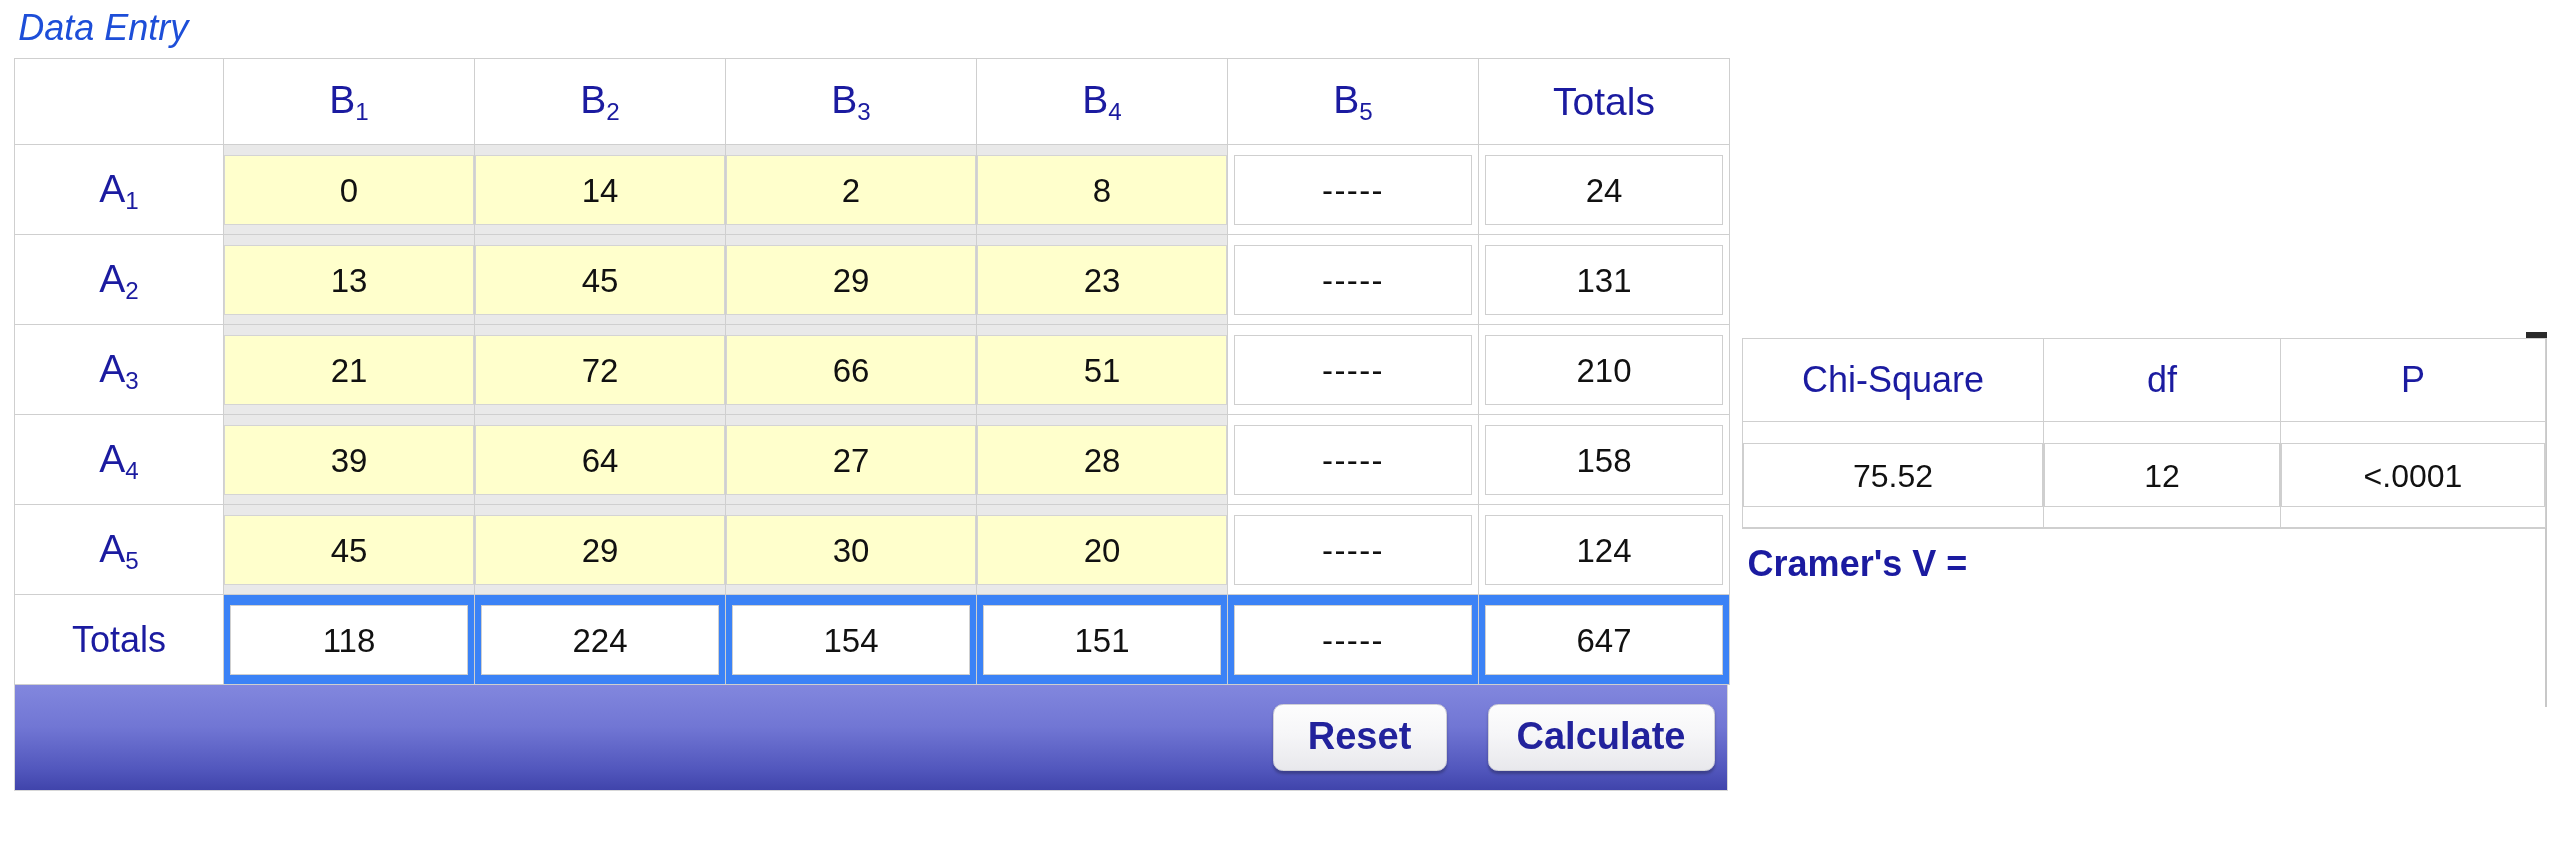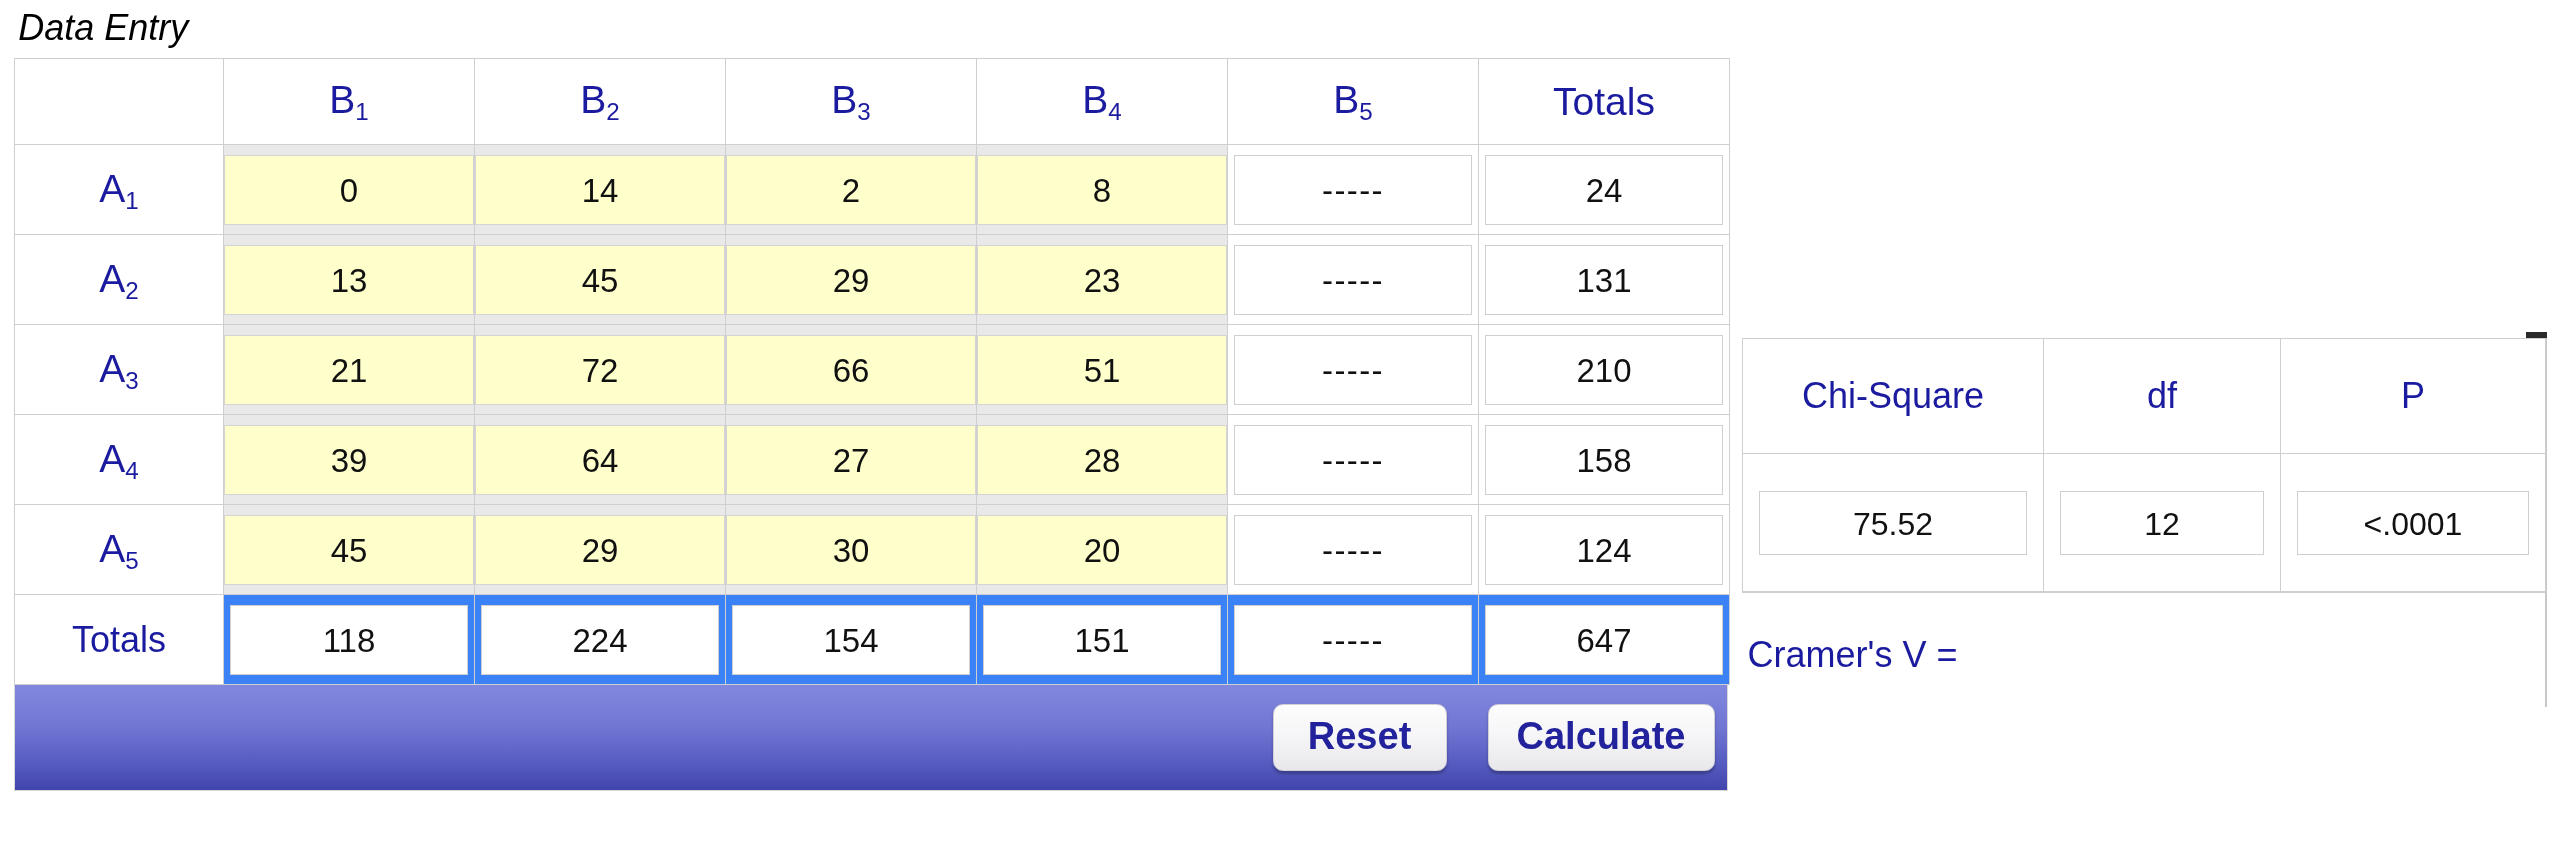--- a/index.html
+++ b/index.html
@@ -21,21 +21,21 @@
   #entry-panel {
     position: absolute;
     left: 14px;
     top: 0px;
     width: 1728px;
   }
   #page-title {
     font-family: "Liberation Sans", sans-serif;
     font-style: italic;
     font-size: 36px;
-    color: #000000;
+    color: #1d4ed8;
     line-height: 1;
     padding: 9.8px 0 12.5px 4.2px;
     white-space: nowrap;
   }
 
   table.grid {
     border-collapse: collapse;
     table-layout: fixed;
     width: 1714px;
     background: #ffffff;
@@ -171,21 +171,21 @@
     height: 369px;
   }
   table.results {
     border-collapse: collapse;
     table-layout: fixed;
     width: 803px;
     background: #ffffff;
   }
   table.results td {
     border: 1.4px solid #cfcfcf;
-    padding: 16px;
+    padding: 0;
     text-align: center;
     vertical-align: middle;
     margin-left: 44px;
   }
   col.r-chi { width: 301px; }
   col.r-df  { width: 237px; }
   col.r-p   { width: 265px; }
 
   .res-hdr {
     height: 82px;
@@ -208,26 +208,27 @@
     color: #111111;
     background: #ffffff;
     border: 1.4px solid #cfcfcf;
     font-family: "Liberation Sans", sans-serif;
     white-space: nowrap;
     overflow: hidden;
   }
 
   #cramer-row {
     display: flex;
-    align-items: flex-end;
+    align-items: flex-start;
     gap: 14px;
     padding: 14px 0 0 5.6px;
     border-top: 1.4px solid #cfcfcf;
     height: 84px;
     box-sizing: border-box;
+    font-weight: bold;
   }
   #cramer-label {
     font-size: 36px;
     color: #1b1ba0;
     white-space: nowrap;
   }
   #cramer-value {
     display: inline-block;
     box-sizing: border-box;
     width: 223px;

